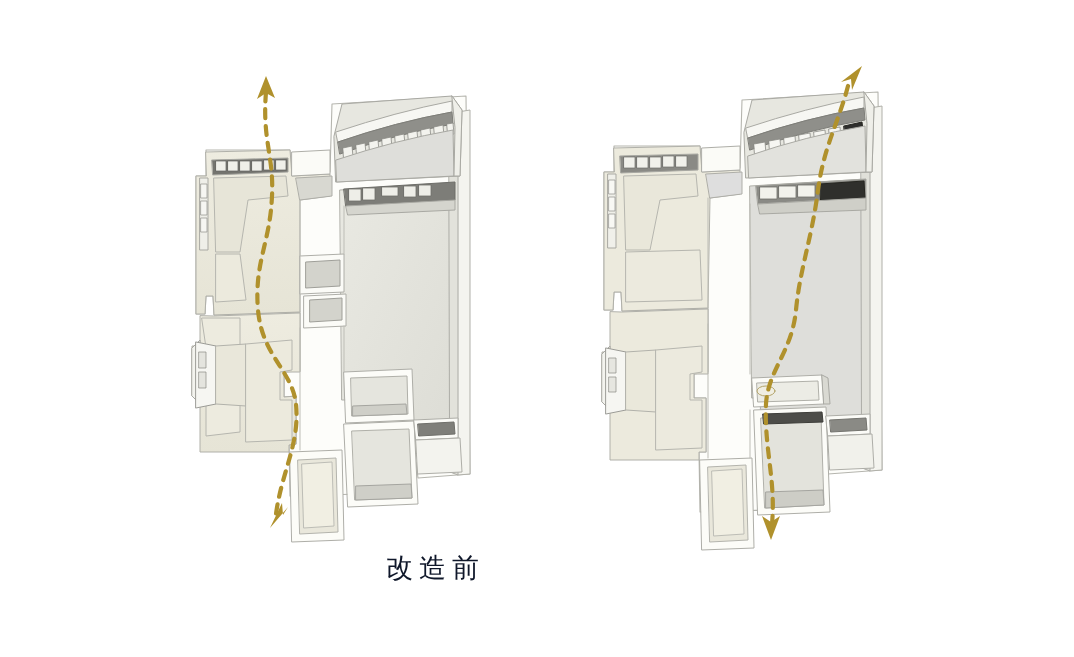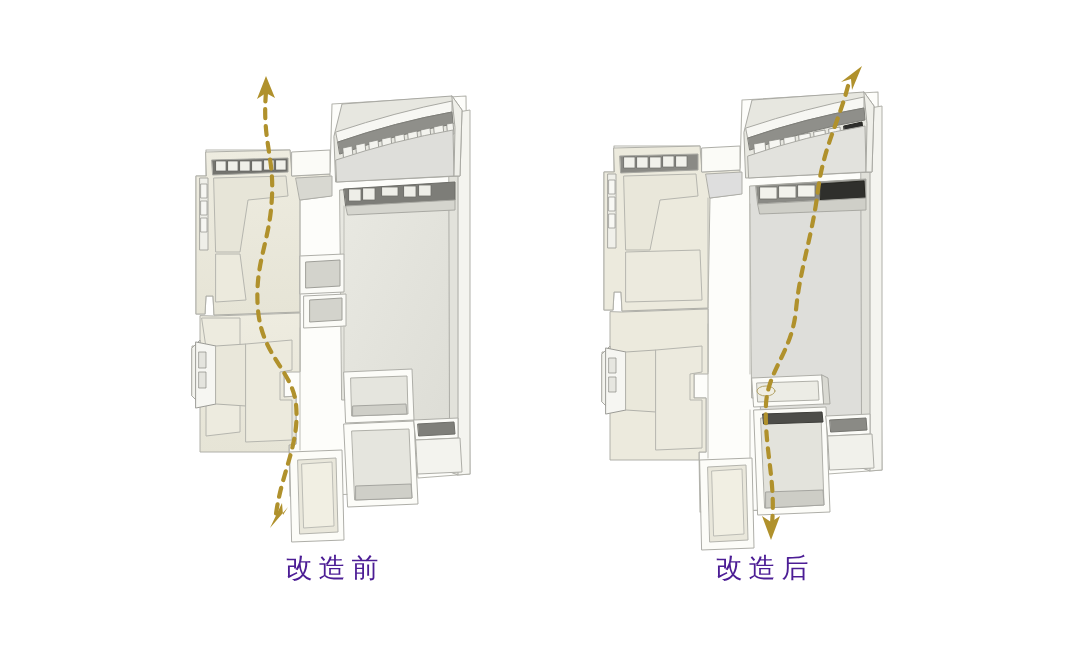--- a/index.html
+++ b/index.html
@@ -9,24 +9,24 @@
     font-family:"Liberation Sans","DejaVu Sans",sans-serif;
     overflow:hidden;
     position:relative;
   }
   #stage{position:absolute;left:0;top:0;width:1074px;height:657px;}
   .plan-svg{position:absolute;top:0;left:0;width:1074px;height:657px;}
   .caption{
     position:absolute;
     top:548px;
     width:300px;
-    text-align:center;
+    text-align:right;
     font-size:27px;
     letter-spacing:6px;
-    color:#4c1d95;
+    color:#0f172a;
     font-family:"DejaVu Sans","Liberation Sans",sans-serif;
     font-weight:400;
     line-height:40px;
     white-space:nowrap;
   }
   #caption-before{left:185px;}
   #caption-after{left:615px;}
 </style>
 </head>
 <body>
@@ -321,15 +321,14 @@
                C764,448 776,480 772,524" fill="none" stroke="#b0912c" stroke-width="4.2" stroke-linecap="round" stroke-dasharray="9 8"></path>
 
       <path d="M862,66 L852,90 L851,79 L841,82 Z" fill="#b0912c"></path>
 
       <path d="M771,540 L780,516 L771,522 L762,516 Z" fill="#b0912c"></path>
     </g>
   </svg>
 
   <div class="caption" id="caption-before">改造前</div>
 
-  <div class="caption" id="caption-after">改造后</div>
 
 </div>
 
 </body></html>

